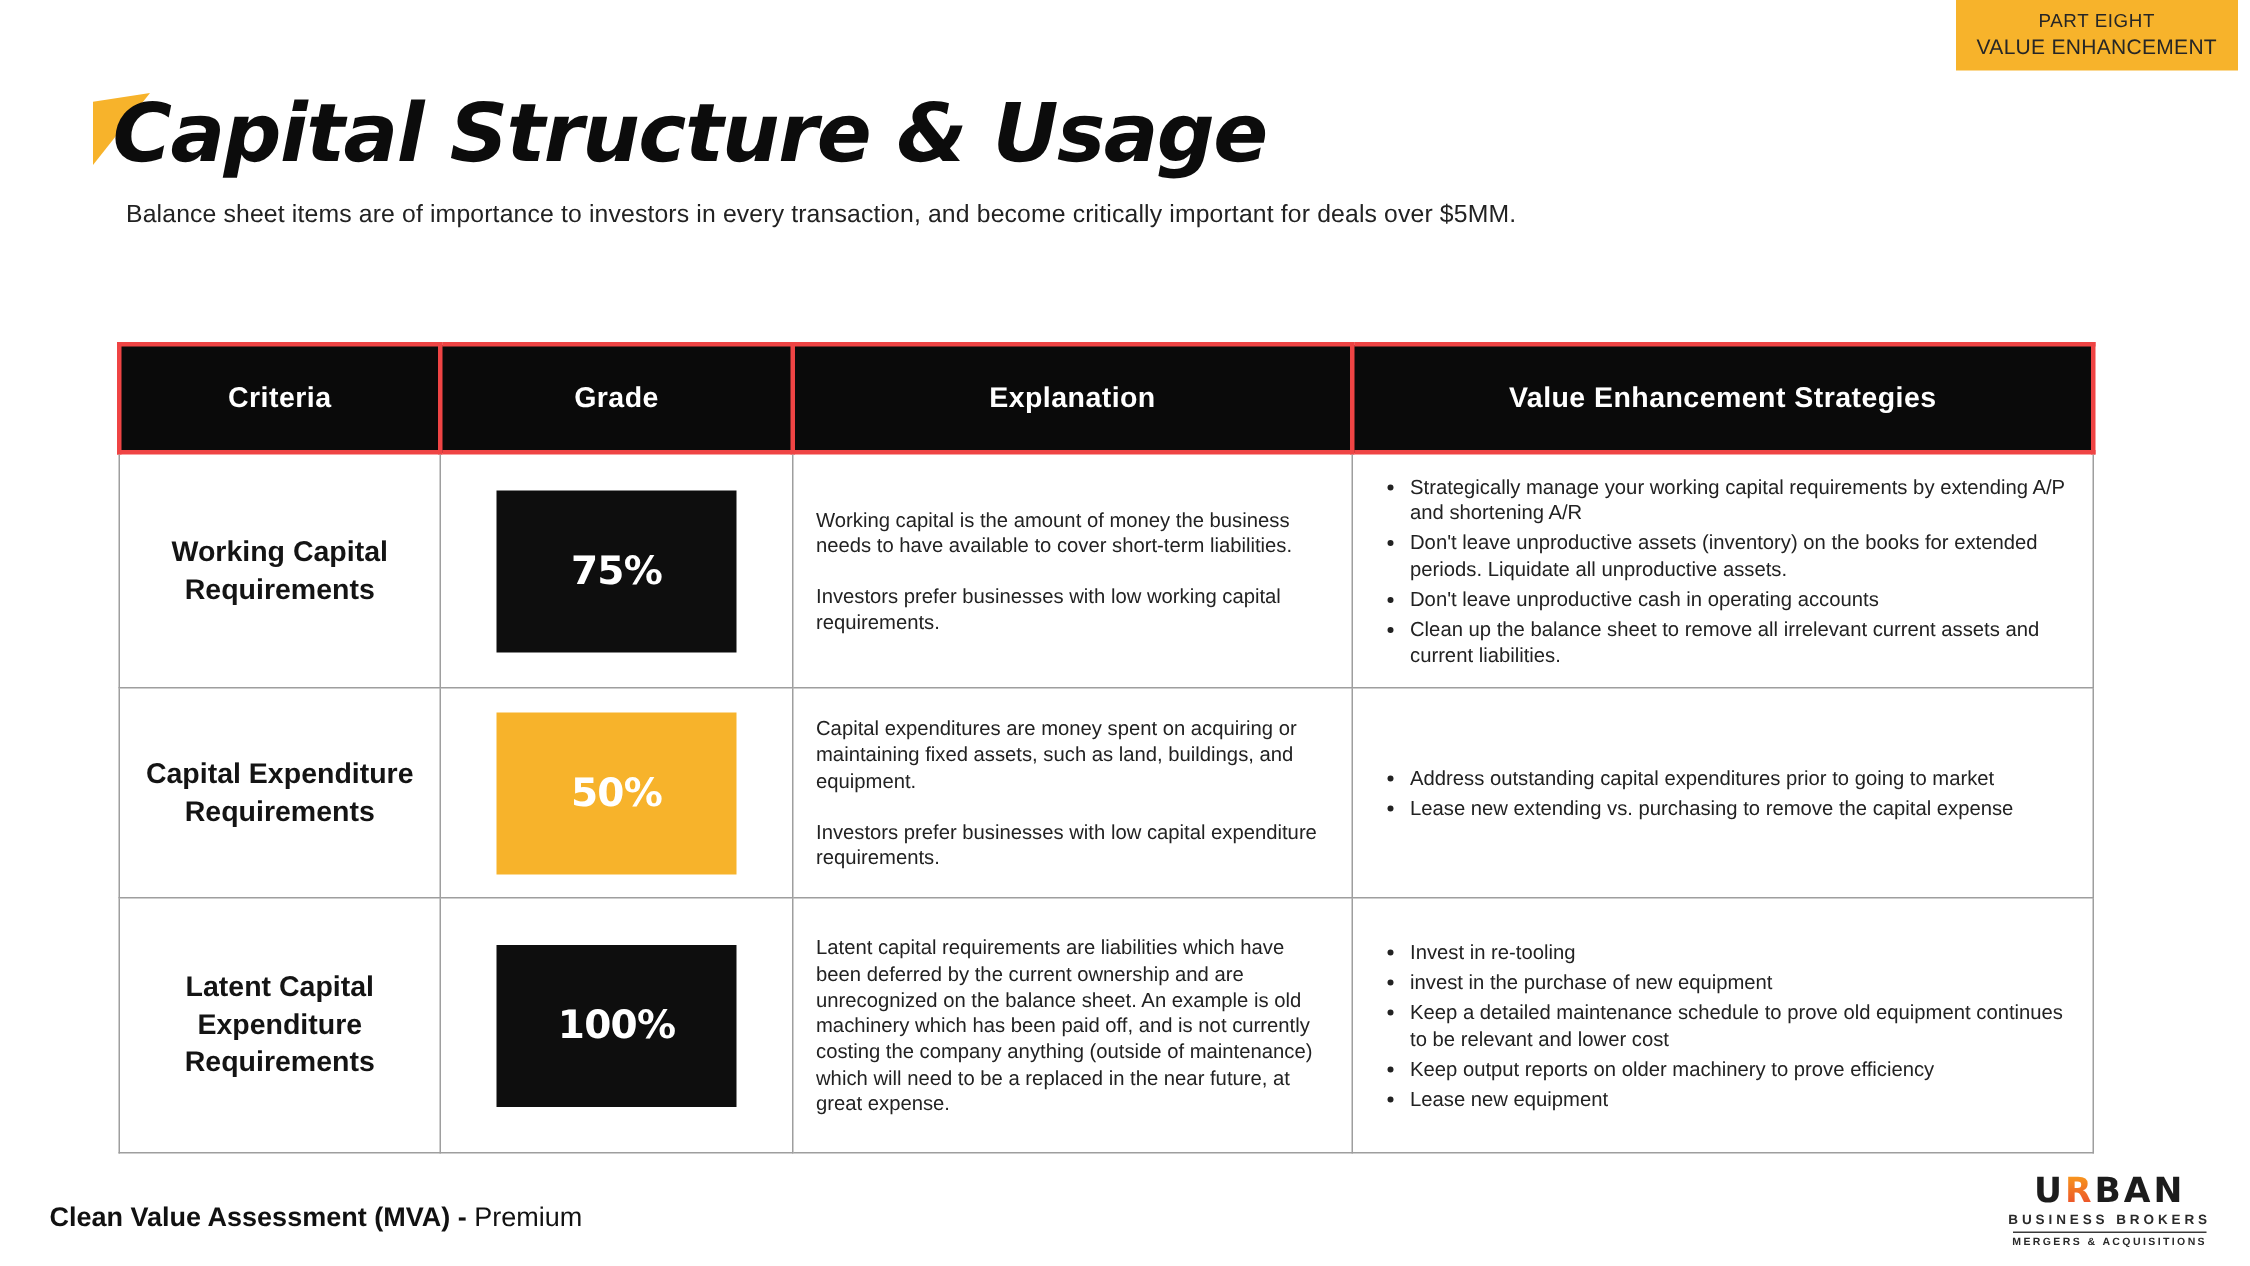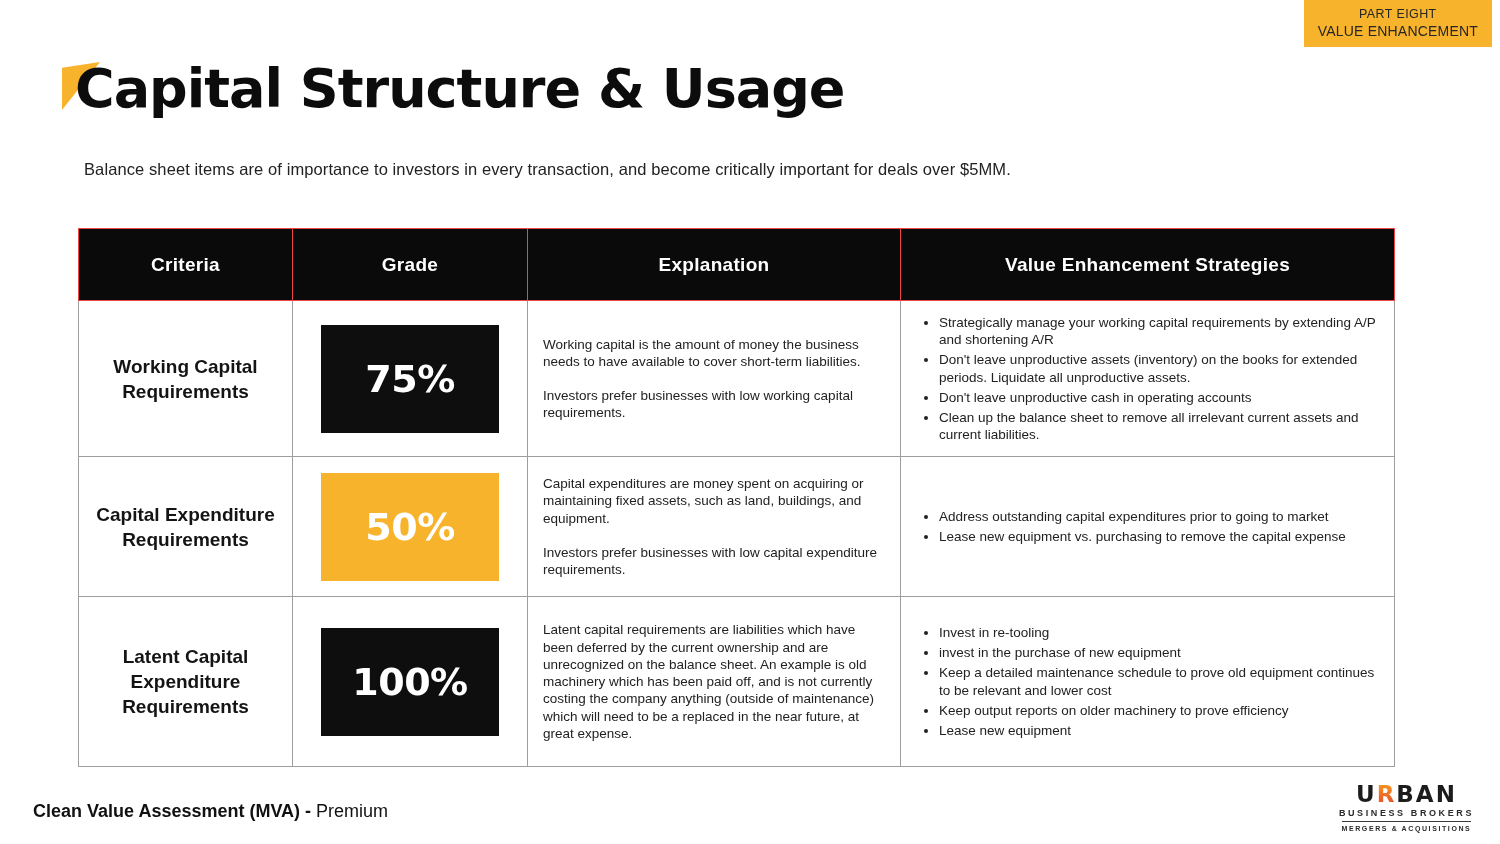--- a/index.html
+++ b/index.html
@@ -43,24 +43,25 @@
   h1.page-title {
     position: relative;
     z-index: 1;
     margin-left: 13px;
     font-family: "DejaVu Sans", sans-serif;
     font-size: 54px;
     font-weight: 800;
     letter-spacing: -1px;
     color: #0c0c0c;
     line-height: 1.15;
+    font-style: italic;
   }
   .subtitle {
     position: absolute;
-    left: 84px; top: 160px;
+    left: 84px; top: 134px;
     font-size: 16.5px;
     color: #222222;
     letter-spacing: .1px;
   }
 
   
   table.main-table {
     position: absolute;
     left: 78px; top: 228px;
     width: 1316px;
@@ -72,21 +73,21 @@
   .main-table col.c3 { width: 373px; }
   .main-table col.c4 { width: 494px; }
 
   .main-table th {
     background: #0a0a0a;
     color: #ffffff;
     height: 72px;
     font-size: 19px;
     font-weight: 600;
     letter-spacing: .3px;
-    border: 1px solid #ef4444;
+    border: 3px solid #ef4444;
   }
   .main-table td {
     border: 1px solid #9e9e9e;
     vertical-align: middle;
     background: #ffffff;
   }
   tr.row-1 td { height: 150px; }
   tr.row-2 td { height: 140px; }
   tr.row-3 td { height: 170px; }
 
@@ -96,24 +97,24 @@
     font-weight: 600;
     color: #141414;
     line-height: 1.32;
     padding: 0 10px;
   }
   td.grade-cell { text-align: center; }
   .grade-box {
     display: inline-flex;
     align-items: center;
     justify-content: center;
-    width: 178px;
+    width: 160px;
     height: 108px;
     color: #ffffff;
-    font-size: 38px;
+    font-size: 26px;
     font-weight: 800;
     font-family: "DejaVu Sans", sans-serif;
     letter-spacing: -.5px;
   }
   .grade-box.dark { background: var(--dark, #0E0E0E); }
   .grade-box.accent { background: var(--accent, #F7B32B); }
 
   td.explanation-cell { padding: 12px 18px 12px 15px; }
   td.explanation-cell p {
     font-size: 13.5px;
@@ -236,21 +237,21 @@
       <td class="grade-cell">
         <span class="grade-box accent">50%</span>
       </td>
       <td class="explanation-cell">
         <p>Capital expenditures are money spent on acquiring or maintaining fixed assets, such as land, buildings, and equipment.</p>
         <p>Investors prefer businesses with low capital expenditure requirements.</p>
       </td>
       <td class="strategies-cell">
         <ul>
           <li>Address outstanding capital expenditures prior to going to market</li>
-          <li>Lease new equipment vs. purchasing to remove the capital expense</li>
+          <li>Lease new extending vs. purchasing to remove the capital expense</li>
         </ul>
       </td>
     </tr>
     <tr class="row-3">
       <td class="criteria-cell">Latent Capital Expenditure Requirements</td>
       <td class="grade-cell">
         <span class="grade-box dark">100%</span>
       </td>
       <td class="explanation-cell">
         <p>Latent capital requirements are liabilities which have been deferred by the current ownership and are unrecognized on the balance sheet. An example is old machinery which has been paid off, and is not currently costing the company anything (outside of maintenance) which will need to be a replaced in the near future, at great expense.</p>

